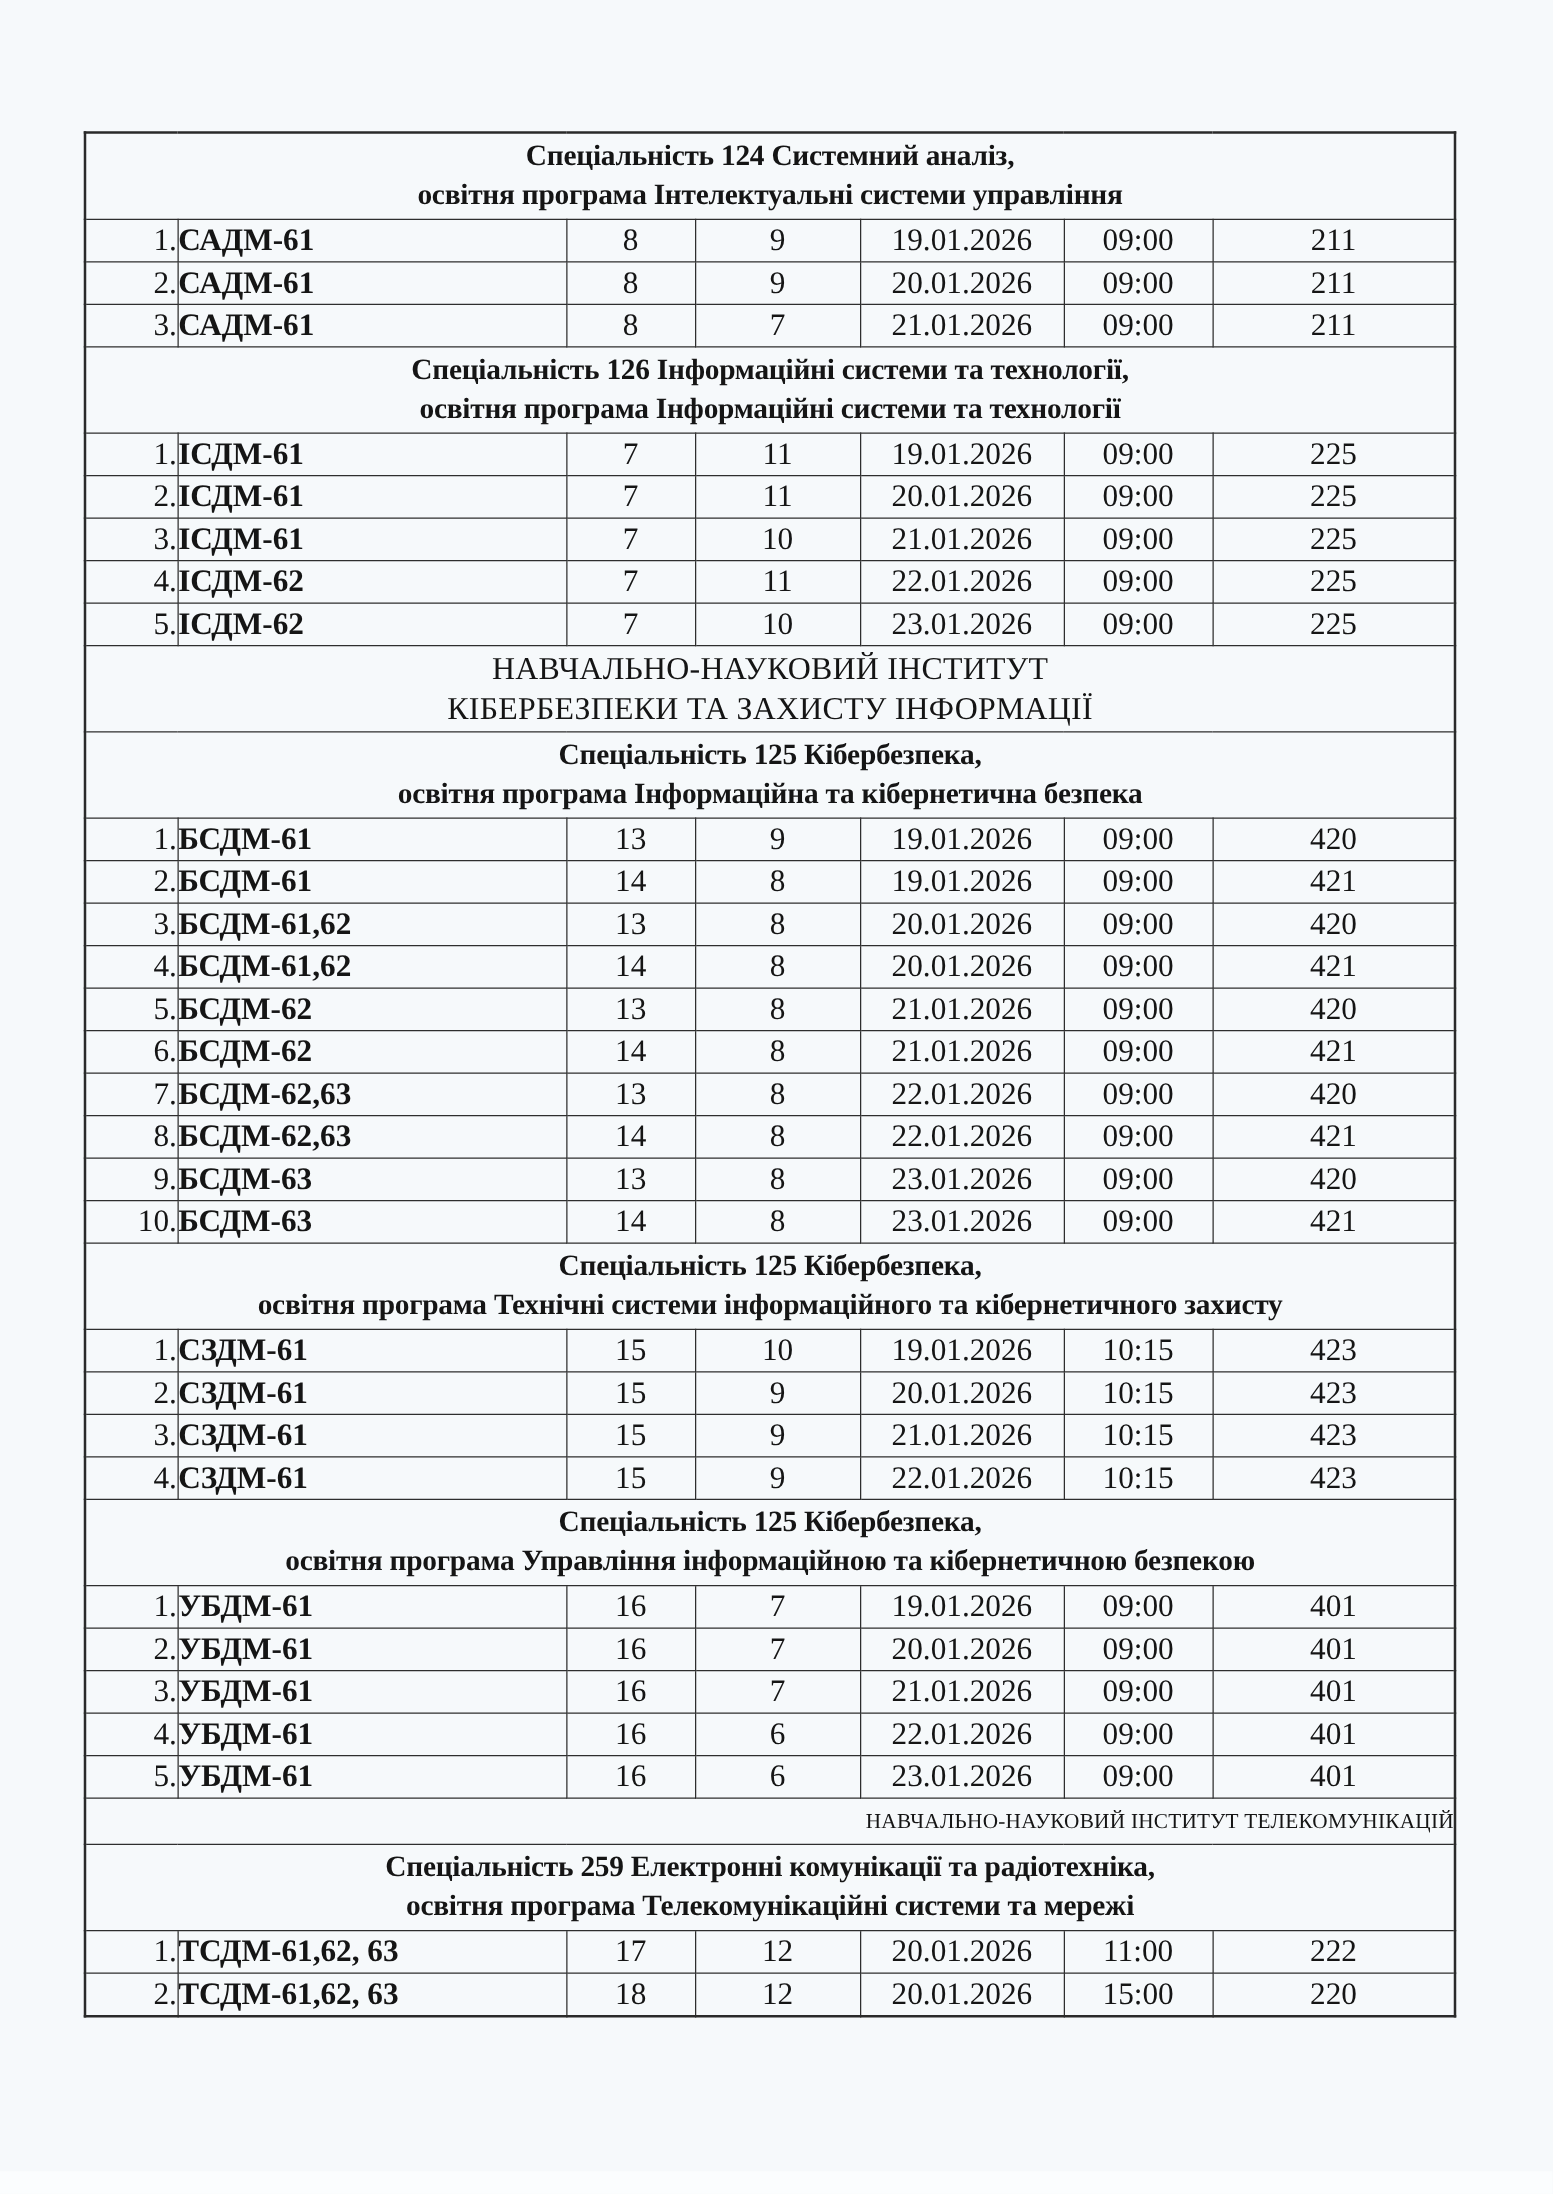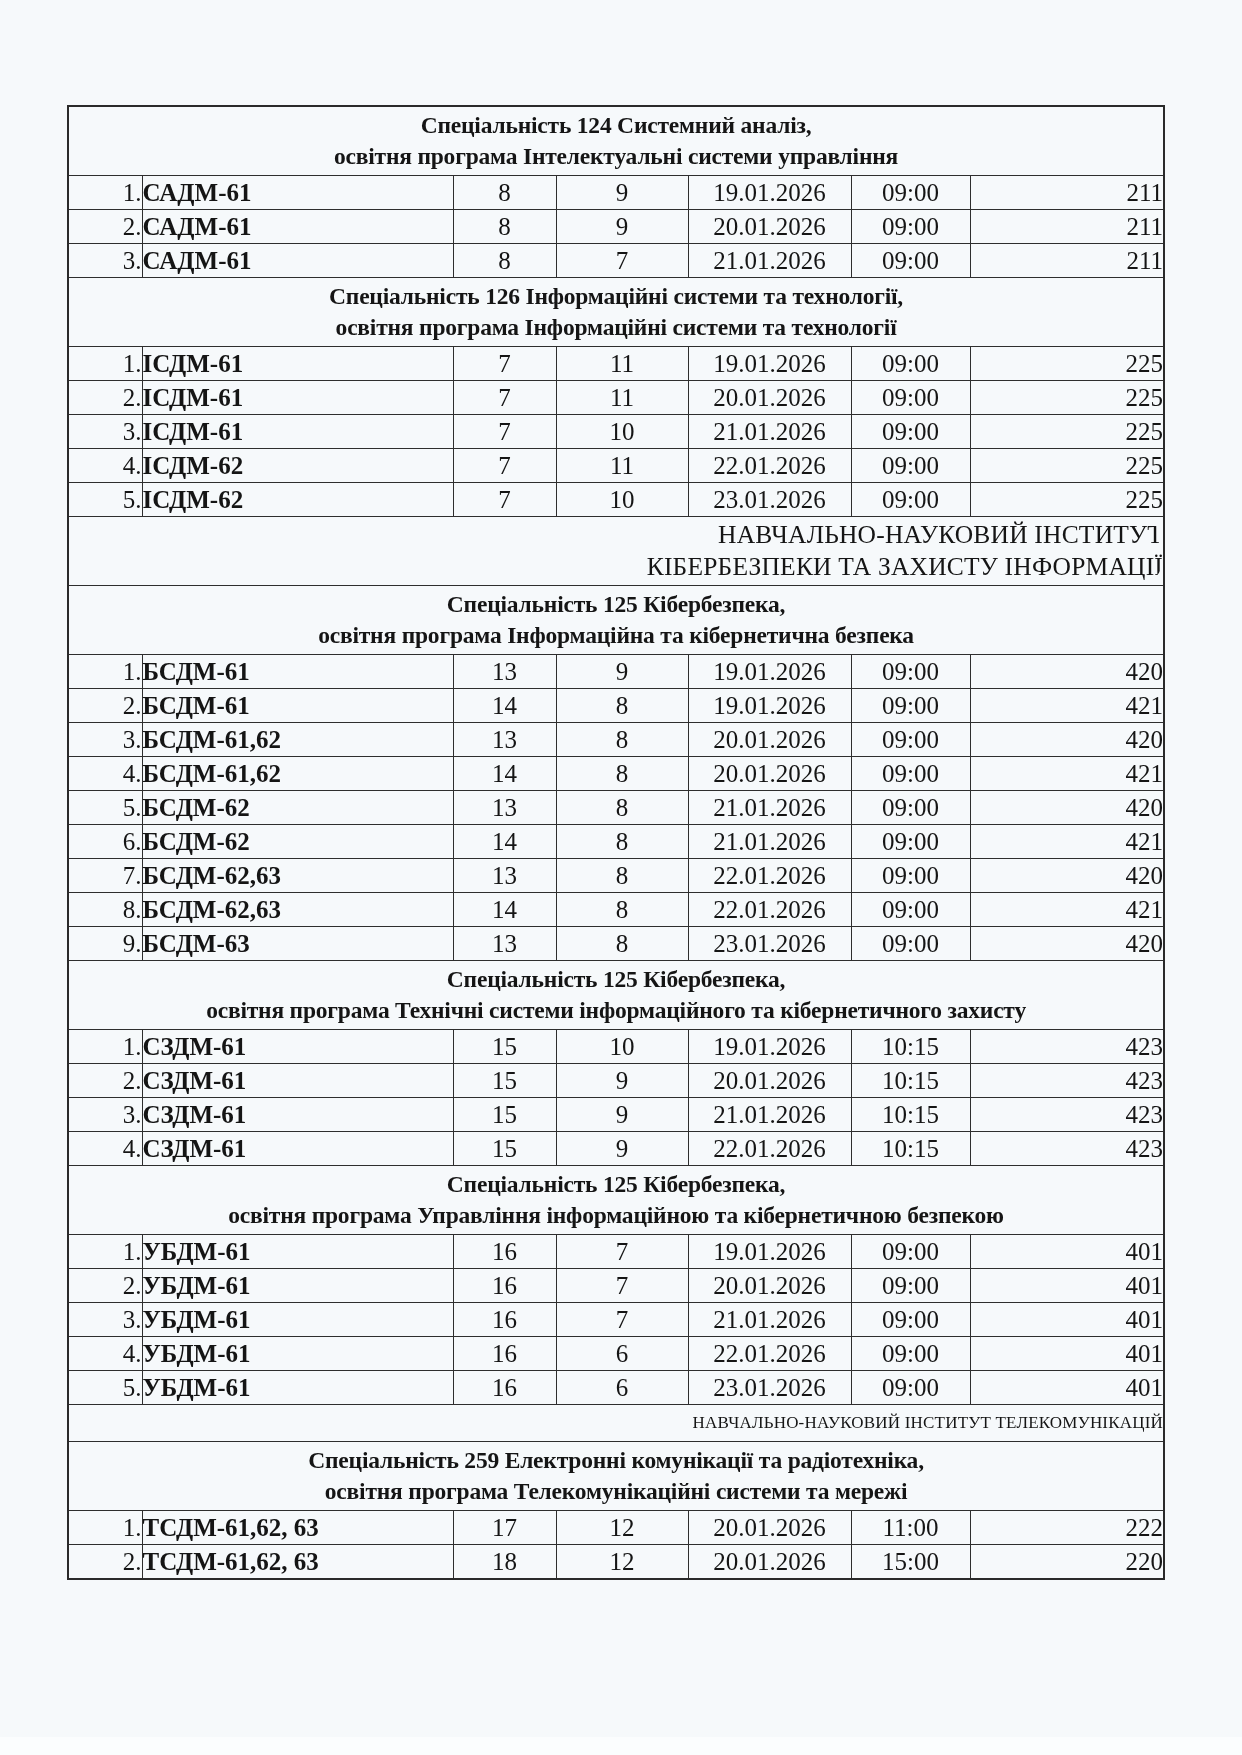--- a/index.html
+++ b/index.html
@@ -31,38 +31,37 @@
     height: 33px;
     font-size: 25px;
     line-height: 33px;
     white-space: nowrap;
     overflow: hidden;
     vertical-align: bottom;
   }
   td.c-num { text-align: right; padding-right: 6px; }
   td.c-group { text-align: left; padding-left: 8px; font-weight: bold; }
   td.c-center { text-align: center; }
-  td.c-room { text-align: right; padding-left: 10px; }
+  td.c-room { text-align: center; padding-left: 10px; }
   tr.spec td {
     height: 68px;
     text-align: center;
     font-weight: bold;
     font-size: 23.5px;
     line-height: 31px;
     vertical-align: middle;
     letter-spacing: -0.2px;
   }
   tr.inst2 td {
     height: 68px;
-    text-align: right;
+    text-align: center;
     font-size: 25.5px;
     line-height: 32px;
     vertical-align: middle;
     letter-spacing: 0.2px;
-    border-radius: 27px;
   }
   tr.inst1 td {
     height: 36px;
     text-align: right;
     font-size: 17px;
     line-height: 34px;
     vertical-align: middle;
     letter-spacing: 0.2px;
   }
   .hline { display: block; }
@@ -251,20 +250,29 @@
       </tr>
       <tr>
         <td class="c-num">9.</td>
         <td class="c-group">БСДМ-63</td>
         <td class="c-center">13</td>
         <td class="c-center">8</td>
         <td class="c-center">23.01.2026</td>
         <td class="c-center">09:00</td>
         <td class="c-room">420</td>
       </tr>
+      <tr>
+        <td class="c-num">10.</td>
+        <td class="c-group">БСДМ-63</td>
+        <td class="c-center">14</td>
+        <td class="c-center">8</td>
+        <td class="c-center">23.01.2026</td>
+        <td class="c-center">09:00</td>
+        <td class="c-room">421</td>
+      </tr>
       <tr class="spec">
         <td colspan="7">
           <span class="hline">Спеціальність 125 Кібербезпека,</span>
           <span class="hline">освітня програма Технічні системи інформаційного та кібернетичного захисту</span>
         </td>
       </tr>
       <tr>
         <td class="c-num">1.</td>
         <td class="c-group">СЗДМ-61</td>
         <td class="c-center">15</td>

